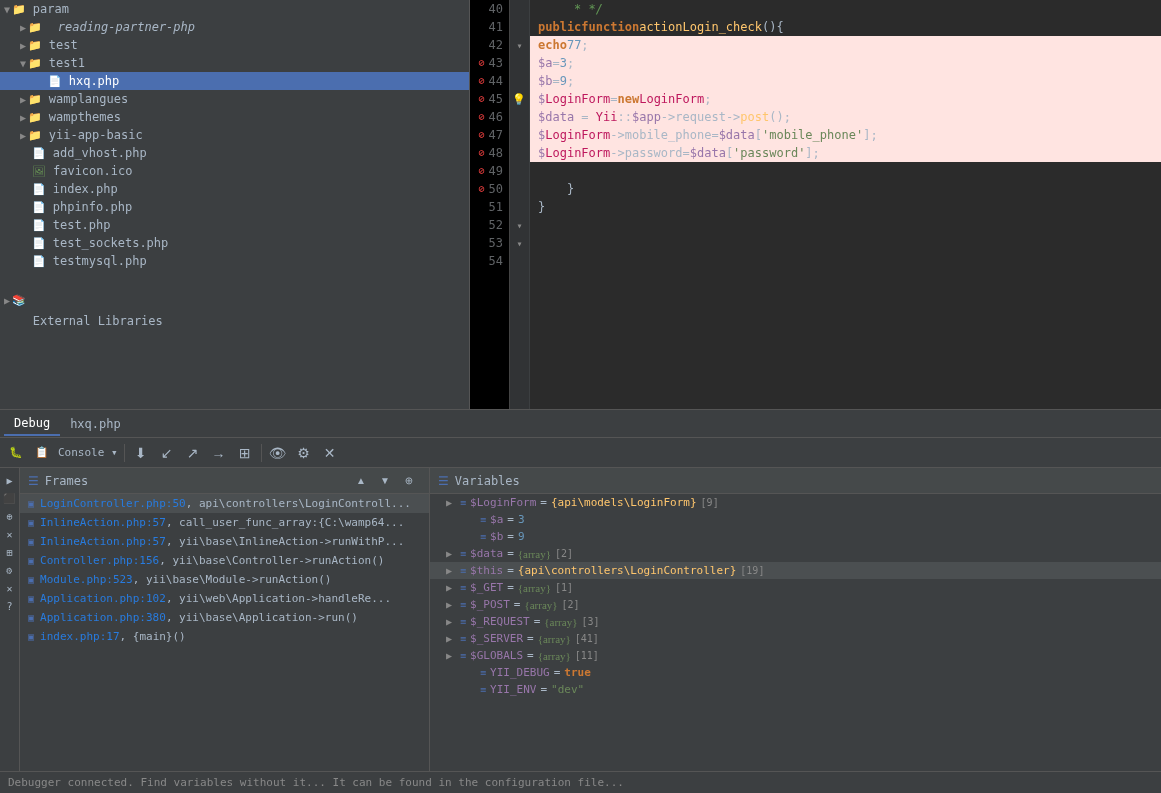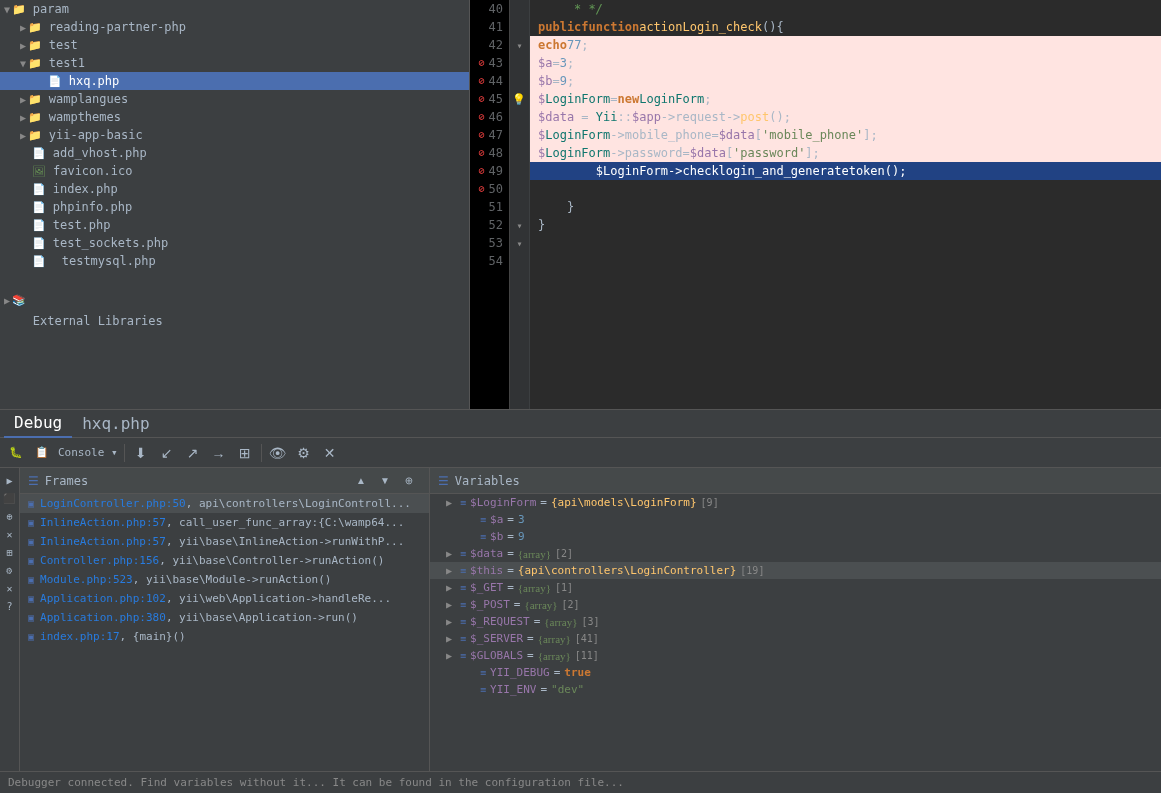--- a/index.html
+++ b/index.html
@@ -35,27 +35,27 @@
     .code-line.highlighted { background: #ffe4e1; align-items: center; }
     .code-line.selected-line { background: #214283; color: #fff; }
 
     
     .kw { color: #cc7832; font-weight: bold; }
     .fn { color: #ffc66d; }
     .str { color: #6a8759; }
     .num { color: #6897bb; }
     .var { color: #9876aa; }
     .comment { color: #629755; font-style: italic; }
-    .cls { color: #0f766e; }
+    .cls { color: #be185d; }
     .arr { color: #a5c261; font-family: Liberation Serif, serif; }
 
     
     .debug-panel { flex: 1; background: #3c3f41; display: flex; flex-direction: column; }
     .debug-tabs { display: flex; background: #3c3f41; border-bottom: 1px solid #555; align-items: center; padding: 0 4px; height: 28px; }
-    .debug-tab { padding: 4px 10px; font-size: 16px; color: #a9b7c6; cursor: pointer; border: none; background: none; }
+    .debug-tab { padding: 4px 10px; font-size: 12px; color: #a9b7c6; cursor: pointer; border: none; background: none; }
     .debug-tab.active { color: #fff; border-bottom: 2px solid #4b6eaf; }
     .debug-toolbar { display: flex; align-items: center; background: #3c3f41; border-bottom: 1px solid #555; padding: 2px 4px; height: 30px; gap: 2px; }
     .toolbar-btn { width: 24px; height: 24px; background: none; border: none; cursor: pointer; display: flex; align-items: center; justify-content: center; color: #a9b7c6; font-size: 14px; border-radius: 3px; }
     .toolbar-sep { width: 1px; height: 18px; background: #555; margin: 0 2px; }
 
     .debug-content { flex: 1; display: flex; overflow: hidden; }
 
     
     .frames-panel { width: 410px; border-right: 1px solid #555; display: flex; flex-direction: column; }
     .panel-header { display: flex; align-items: center; background: #45494a; padding: 3px 8px; border-bottom: 1px solid #555; height: 26px; font-size: 12px; color: #a9b7c6; }
@@ -101,21 +101,21 @@
     <div class="tree-item">
           <span style="padding-left:0px;"></span>
           <span class="expand-arrow">▼</span>
           <span class="icon folder-icon">📁</span>
           <span style="margin-left:3px;">param</span>
         </div>
         <div class="tree-item">
           <span style="padding-left:16px;"></span>
           <span class="expand-arrow">▶</span>
           <span class="icon folder-icon">📁</span>
-          <span style="margin-left:3px;">reading-partner-php</span>
+          <span style="margin-left:12px;font-style:italic;">reading-partner-php</span>
         </div>
         <div class="tree-item">
           <span style="padding-left:16px;"></span>
           <span class="expand-arrow">▶</span>
           <span class="icon folder-icon">📁</span>
           <span style="margin-left:3px;">test</span>
         </div>
         <div class="tree-item">
           <span style="padding-left:16px;"></span>
           <span class="expand-arrow">▼</span>
@@ -179,21 +179,21 @@
         <div class="tree-item">
           <span style="padding-left:16px;"></span>
           <span style="width:12px; display:inline-block;"></span>
           <span class="icon file-php">📄</span>
           <span style="margin-left:3px;">test_sockets.php</span>
         </div>
         <div class="tree-item">
           <span style="padding-left:16px;"></span>
           <span style="width:12px; display:inline-block;"></span>
           <span class="icon file-php">📄</span>
-          <span style="margin-left:12px;">testmysql.php</span>
+          <span style="margin-left:3px;">testmysql.php</span>
         </div>
         <div class="tree-item">
           <span style="padding-left:0px;"></span>
           <span class="expand-arrow">▶</span>
           <span class="icon">📚</span>
           <span style="margin-left:3px;margin-top:42px;">External Libraries</span>
         </div>
       </div>
 
     <div class="code-editor">
@@ -283,21 +283,20 @@
 
           <div class="code-line"><span class="comment">     * */</span></div>
           <div class="code-line">    <span class="kw">public</span> <span class="kw">function</span> <span class="fn">actionLogin_check</span>(){</div>
           <div class="code-line highlighted">        <span class="kw">echo</span> <span class="num">77</span>;</div>
           <div class="code-line highlighted">        <span class="var">$a</span>=<span class="num">3</span>;</div>
           <div class="code-line highlighted">        <span class="var">$b</span>=<span class="num">9</span>;</div>
           <div class="code-line highlighted">        <span class="var">$<span class="cls">LoginForm</span></span>=<span class="kw">new</span> <span class="cls">LoginForm</span>;</div>
           <div class="code-line highlighted">        <span class="var">$data</span> = <span class="cls">Yii</span>::<span class="var">$app</span>-&gt;request-&gt;<span class="fn">post</span>();</div>
           <div class="code-line highlighted">        <span class="var">$<span class="cls">LoginForm</span></span>-&gt;mobile_phone=<span class="var">$data</span>[<span class="str">'mobile_phone'</span>];</div>
           <div class="code-line highlighted">        <span class="var">$<span class="cls">LoginForm</span></span>-&gt;password=<span class="var">$data</span>[<span class="str">'password'</span>];</div>
-          <div class="code-line selected-line"><span style="color:#fff;">        $LoginForm-&gt;checklogin_and_generatetoken();</span></div>
           <div class="code-line">&nbsp;</div>
           <div class="code-line">    }</div>
           <div class="code-line">}</div>
           <div class="code-line">&nbsp;</div>
         </div>
     </div>
   </div>
 
   <div class="debug-panel">
 

